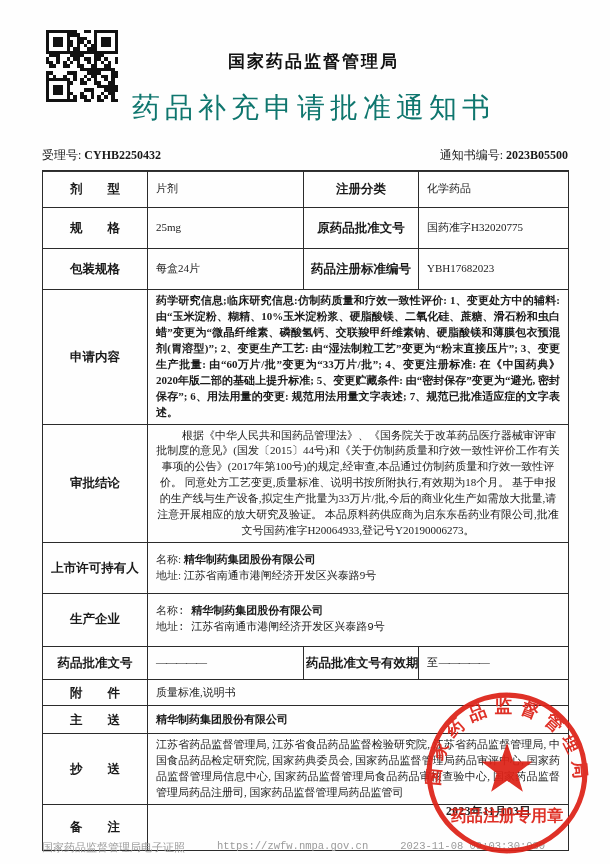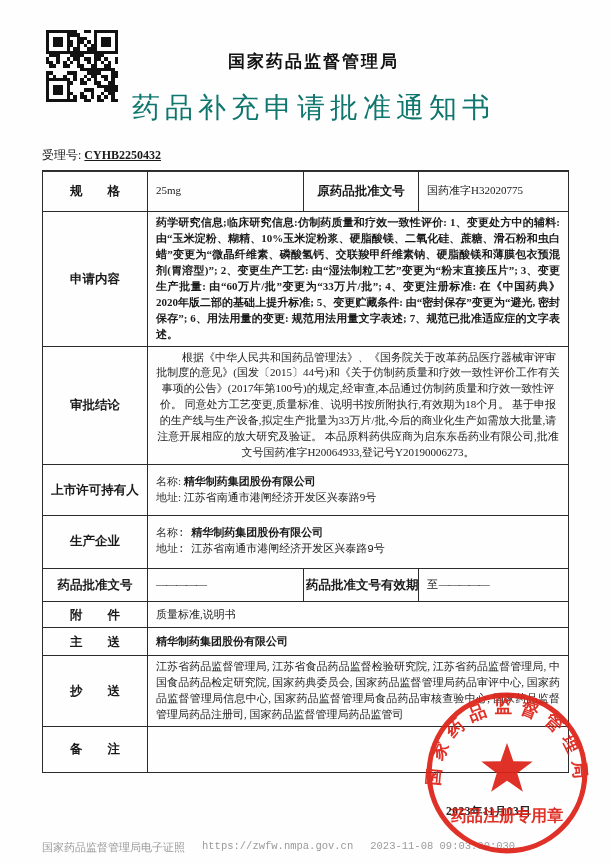--- a/index.html
+++ b/index.html
@@ -15,21 +15,21 @@
   
   .head{position:absolute;left:0;top:50px;width:100%;text-align:center;}
   .agency{font-family:"Liberation Sans", sans-serif;font-weight:700;font-size:17px;
           letter-spacing:2px;color:#111;}
   .doc-title{margin-top:16px;font-size:28px;letter-spacing:5px;color:#0f766e;}
 
   
   .meta{position:absolute;left:42px;top:147px;width:526px;display:flex;
         justify-content:space-between;font-size:12px;border-bottom:1px solid #333;
         padding-bottom:7px;}
-  .meta b{font-weight:700;text-decoration:underline;}
+  .meta b{font-weight:700;}
 
   
   table.main{position:absolute;left:42px;top:170px;width:526px;border-collapse:collapse;
              table-layout:fixed;}
   table.main col.c1{width:105px;} table.main col.c2{width:156px;}
   table.main col.c3{width:115px;} table.main col.c4{width:150px;}
   table.main th,table.main td{border:1px solid #2b2b2b;vertical-align:middle;
              padding:3px 8px;font-size:11px;line-height:1.45;}
   table.main th{font-weight:700;font-size:12.5px;text-align:center;padding:3px 2px;
              white-space:pre;}
@@ -48,21 +48,21 @@
   td.dash-cell{letter-spacing:-1px;}
 
   
   .stamp{position:absolute;left:424px;top:690px;width:166px;height:166px;z-index:3;
          opacity:.93;}
   .stamp-date{position:absolute;left:446px;top:804px;z-index:2;font-size:11.5px;
          font-weight:700;color:#222;letter-spacing:.5px;}
 
   
   .footer{position:absolute;left:42px;top:840px;width:540px;font-size:11px;
-          color:#9a9a9a;display:flex;gap:17px;white-space:nowrap;}
+          color:#9a9a9a;display:flex;gap:32px;white-space:nowrap;}
   .footer .zh{font-family:"Liberation Serif", serif;}
   .footer .mono{font-family:"Liberation Mono", monospace;font-size:10.5px;}
 </style>
 </head>
 <body>
 
 <div class="page">
 
   <div class="qr">
       <i class="b"></i>
@@ -510,41 +510,57 @@
 
   <div class="head">
     <div class="agency">国家药品监督管理局</div>
     <div class="doc-title">药品补充申请批准通知书</div>
   </div>
 
   <div class="meta">
     <span>
       <span>受理号:</span>
       <b>CYHB2250432</b>
+    </span>
+    <span>
+      <span>通知书编号:</span>
+      <b>2023B05500</b>
     </span>
   </div>
 
   <table class="main">
     <colgroup>
         <col class="c1">
         <col class="c2">
         <col class="c3">
         <col class="c4">
       </colgroup>
 
     <tbody>
 
+    <tr class="r2">
+      <th>剂　　型</th>
+      <td>片剂</td>
+      <th>注册分类</th>
+      <td>化学药品</td>
+    </tr>
 
     <tr class="r3">
       <th>规　　格</th>
       <td>25mg</td>
       <th>原药品批准文号</th>
       <td>国药准字H32020775</td>
     </tr>
 
+    <tr class="r4">
+      <th>包装规格</th>
+      <td>每盒24片</td>
+      <th>药品注册标准编号</th>
+      <td>YBH17682023</td>
+    </tr>
 
     <tr class="r5">
       <th>申请内容</th>
       <td colspan="3" class="small-txt">药学研究信息;临床研究信息:仿制药质量和疗效一致性评价: 1、变更处方中的辅料: 由“玉米淀粉、糊精、10%玉米淀粉浆、硬脂酸镁、二氧化硅、蔗糖、滑石粉和虫白蜡”变更为“微晶纤维素、磷酸氢钙、交联羧甲纤维素钠、硬脂酸镁和薄膜包衣预混剂(胃溶型)”; 2、变更生产工艺: 由“湿法制粒工艺”变更为“粉末直接压片”; 3、变更生产批量: 由“60万片/批”变更为“33万片/批”; 4、变更注册标准: 在《中国药典》2020年版二部的基础上提升标准; 5、变更贮藏条件: 由“密封保存”变更为“避光, 密封保存”; 6、用法用量的变更: 规范用法用量文字表述; 7、规范已批准适应症的文字表述。</td>
     </tr>
 
     <tr class="r6">
       <th>审批结论</th>
       <td colspan="3" class="concl">
         <p>根据《中华人民共和国药品管理法》、《国务院关于改革药品医疗器械审评审批制度的意见》(国发〔2015〕44号)和《关于仿制药质量和疗效一致性评价工作有关事项的公告》(2017年第100号)的规定,经审查,本品通过仿制药质量和疗效一致性评价。 同意处方工艺变更,质量标准、说明书按所附执行,有效期为18个月。 基于申报的生产线与生产设备,拟定生产批量为33万片/批,今后的商业化生产如需放大批量,请注意开展相应的放大研究及验证。 本品原料药供应商为启东东岳药业有限公司,批准文号国药准字H20064933,登记号Y20190006273。</p>

